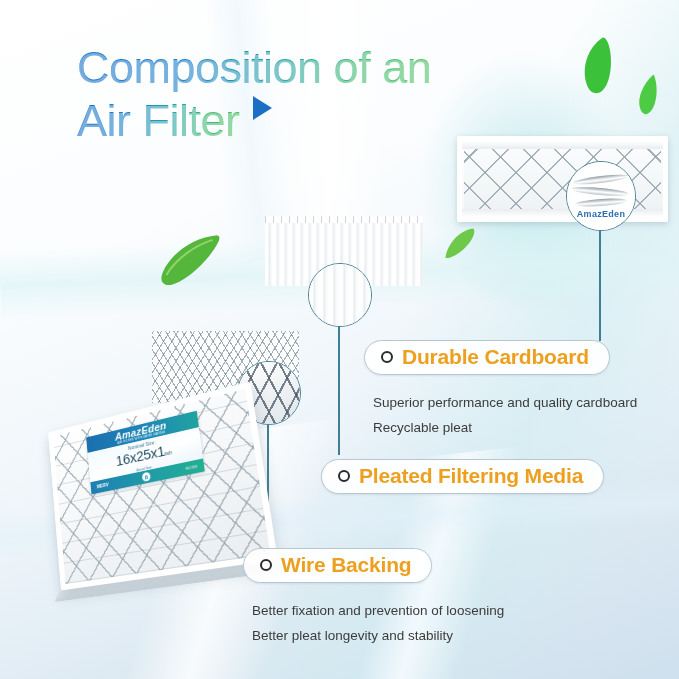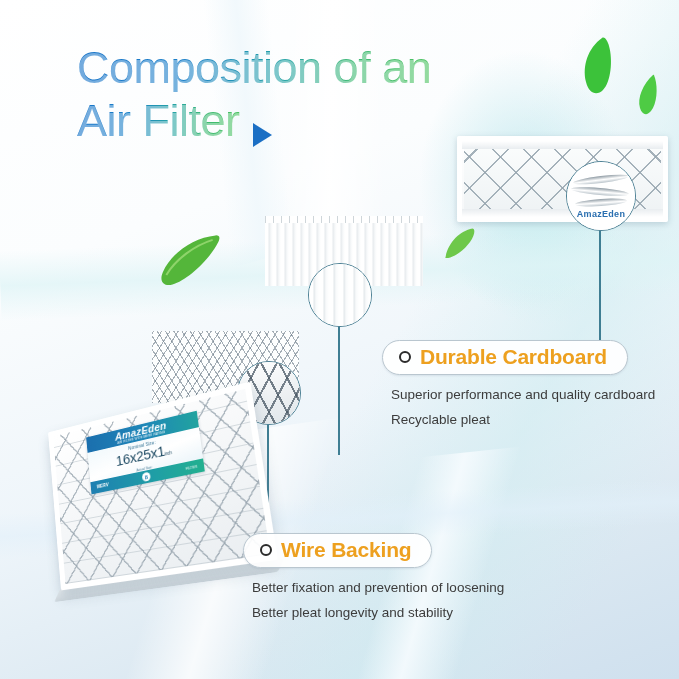--- a/index.html
+++ b/index.html
@@ -45,21 +45,21 @@
 
   
   #title{position:absolute;left:33px;top:41px;z-index:14;}
   .tline{
     font-size:45px;font-weight:normal;line-height:53px;letter-spacing:-.5px;
     background:linear-gradient(95deg,#1773c8 0%,#1c80c9 30%,#26a3a6 58%,#3fba74 78%,#4cc35f 100%);
     -webkit-background-clip:text;background-clip:text;color:transparent;
     -webkit-text-fill-color:transparent;
     white-space:nowrap;text-shadow:0 1px 0 rgba(255,255,255,.4);margin-left:44px;
   }
-  .tline2{display:flex;align-items:flex-end;gap:13px;}
+  .tline2{display:flex;align-items:flex-start;gap:13px;}
   .tri{width:0;height:0;border-left:19px solid #1b6fc4;border-top:12px solid transparent;border-bottom:12px solid transparent;flex:none;margin-top:2px;}
 
   
   .part{position:absolute;}
 
   
   .mag{position:absolute;border-radius:50%;overflow:hidden;
        border:1.4px solid #4a7f93;background:#fff;z-index:9;}
   .magInner{position:absolute;inset:0;}
   .lead{position:absolute;width:1.6px;background:#3f7e93;z-index:8;}
@@ -140,21 +140,21 @@
     font-size:6px;font-weight:bold;display:flex;align-items:center;justify-content:center;}
   .mervR{font-size:3.6px;color:#eaf7f3;}
 
   
   .callout{position:absolute;z-index:12;}
   .pill{display:inline-flex;align-items:center;gap:9px;
     border:1.5px solid #b9c6cf;border-radius:22px;background:rgba(255,255,255,.92);
     padding:4px 20px 5px 16px;box-shadow:0 1px 2px rgba(120,140,160,.18);}
   .dot{width:8px;height:8px;border-radius:50%;border:2px solid #2b2b2b;flex:none;}
   .pillTxt{font-size:21px;font-weight:bold;color:#eda01f;letter-spacing:-.2px;white-space:nowrap;}
-  .desc{font-size:13.5px;color:#3c3c3c;line-height:25px;margin-top:7px;padding-left:9px;}
+  .desc{font-size:13.5px;color:#3c3c3c;line-height:25px;margin-top:15px;padding-left:9px;}
   .desc div{white-space:nowrap;}
 </style>
 </head>
 <body>
 
 <div id="stage">
 
   <div class="swoosh sw1"></div>
   <div class="swoosh sw2"></div>
   <div class="swoosh sw3"></div>
@@ -246,35 +246,39 @@
           <div class="labBar">
             <div class="merv">MERV</div>
             <div class="mervNum">8</div>
             <div class="mervR">FILTER</div>
           </div>
         </div>
       </div>
     </div>
   </div>
 
-  <div class="callout" style="left:382px;top:340px;">
+  <div class="callout" style="left:364px;top:340px;">
     <div class="pill">
       <div class="dot"></div>
       <div class="pillTxt">Durable Cardboard</div>
     </div>
     <div class="desc">
       <div>Superior performance and quality cardboard</div>
       <div>Recyclable pleat</div>
     </div>
   </div>
 
   <div class="callout" style="left:321px;top:459px;">
-  </div>
-
-  <div class="callout" style="left:243px;top:533px;">
+    <div class="pill">
+      <div class="dot"></div>
+      <div class="pillTxt">Pleated Filtering Media</div>
+    </div>
+  </div>
+
+  <div class="callout" style="left:243px;top:548px;">
     <div class="pill">
       <div class="dot"></div>
       <div class="pillTxt">Wire Backing</div>
     </div>
     <div class="desc">
       <div>Better fixation and prevention of loosening</div>
       <div>Better pleat longevity and stability</div>
     </div>
   </div>
 

